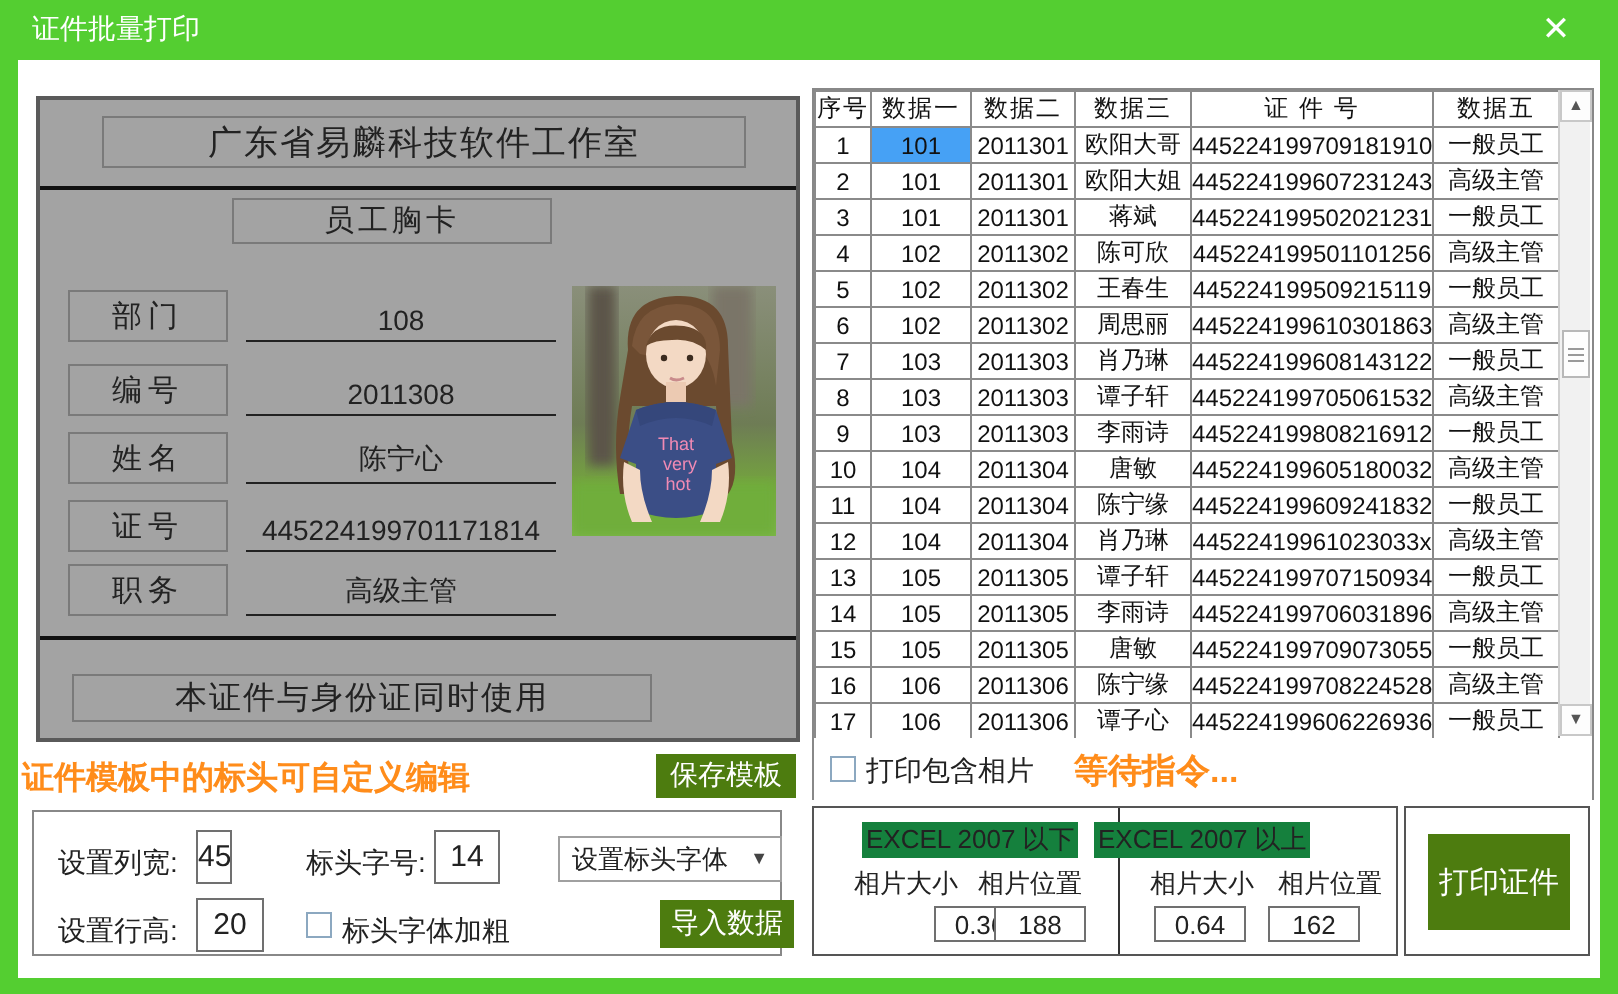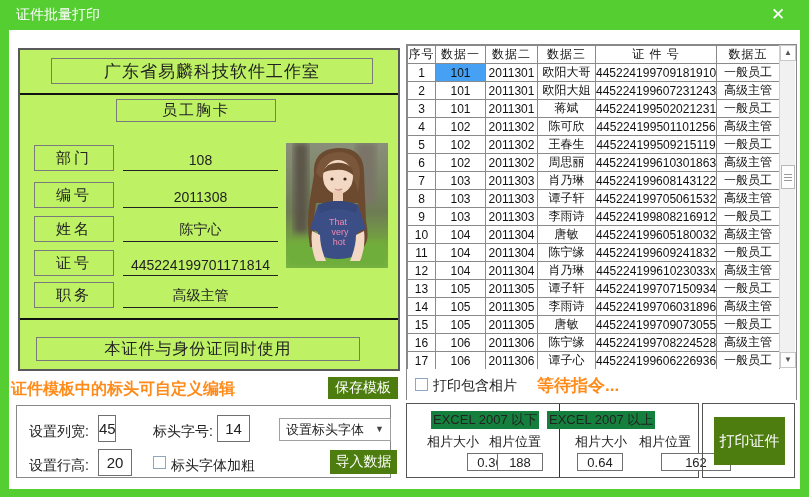--- a/index.html
+++ b/index.html
@@ -17,21 +17,21 @@
     position:absolute; right:18px; top:4px; width:26px; height:22px;
     color:#fff; font-size:17px; line-height:22px; text-align:center; cursor:pointer;
   }
   .content {
     position:absolute; left:9px; top:30px; width:791px; height:459px;
     background:#ffffff;
   }
   
   .cert-box {
     position:absolute; left:9px; top:18px; width:382px; height:323px;
-    border:2px solid #5a5a5a; background:#bef264;
+    border:2px solid #5a5a5a; background:#a3a3a3;
   }
   .cert-company {
     position:absolute; left:31px; top:8px; width:322px; height:26px;
     border:1px solid #7a7a7a; display:flex; align-items:center; justify-content:center;
     font-size:17px; color:#222; letter-spacing:1px;
   }
   .cert-divider1 { position:absolute; left:0; top:43px; width:100%; height:2px; background:#111; }
   .cert-card-title {
     position:absolute; left:96px; top:49px; width:160px; height:23px;
     border:1px solid #7a7a7a; display:flex; align-items:center; justify-content:center;
@@ -44,21 +44,21 @@
     font-size:15px; color:#222; letter-spacing:3px;
   }
   .cert-value {
     position:absolute; left:89px; top:0; width:155px; height:26px;
     border-bottom:1px solid #222;
     display:flex; align-items:flex-end; justify-content:center;
     font-size:14px; color:#222; padding-bottom:2px; white-space:nowrap;
   }
   .cert-divider2 { position:absolute; left:0; top:268px; width:100%; height:2px; background:#111; }
   .cert-footer {
-    position:absolute; left:16px; top:287px; width:324px; height:24px;
+    position:absolute; left:16px; top:287px; width:290px; height:24px;
     border:1px solid #7a7a7a; display:flex; align-items:center; justify-content:center;
     font-size:16px; color:#222; letter-spacing:1px;
   }
   .photo { position:absolute; left:266px; top:93px; width:102px; height:161px; overflow:hidden; }
   
   .hint-text {
     position:absolute; left:2px; top:349px; font-size:16px; font-weight:bold;
     color:#ff8c1a;
   }
   .btn-green {
@@ -421,21 +421,21 @@
       <div class="excel-divider"></div>
       <span class="excel-head" style="left:24px;">EXCEL 2007 以下</span>
       <span class="excel-head" style="left:140px;">EXCEL 2007 以上</span>
       <span class="excel-sub" style="left:20px;">相片大小</span>
       <span class="excel-sub" style="left:82px;">相片位置</span>
       <span class="excel-sub" style="left:168px;">相片大小</span>
       <span class="excel-sub" style="left:232px;">相片位置</span>
       <input class="num-input excel-input" style="left: 12px; width: 46px; margin-left: 48px;" value="0.36">
       <input class="num-input excel-input" style="left: 90px; width: 46px;" value="188">
       <input class="num-input excel-input" style="left: 170px; width: 46px;" value="0.64">
-      <input class="num-input excel-input" style="left: 254px; width: 70px;" value="162">
+      <input class="num-input excel-input" style="left: 227px; width: 46px;" value="162">
     </div>
 
     <div class="print-box">
       <button class="btn-green print-btn">打印证件</button>
     </div>
 
   </div>
 </div>
 
 </body></html>

